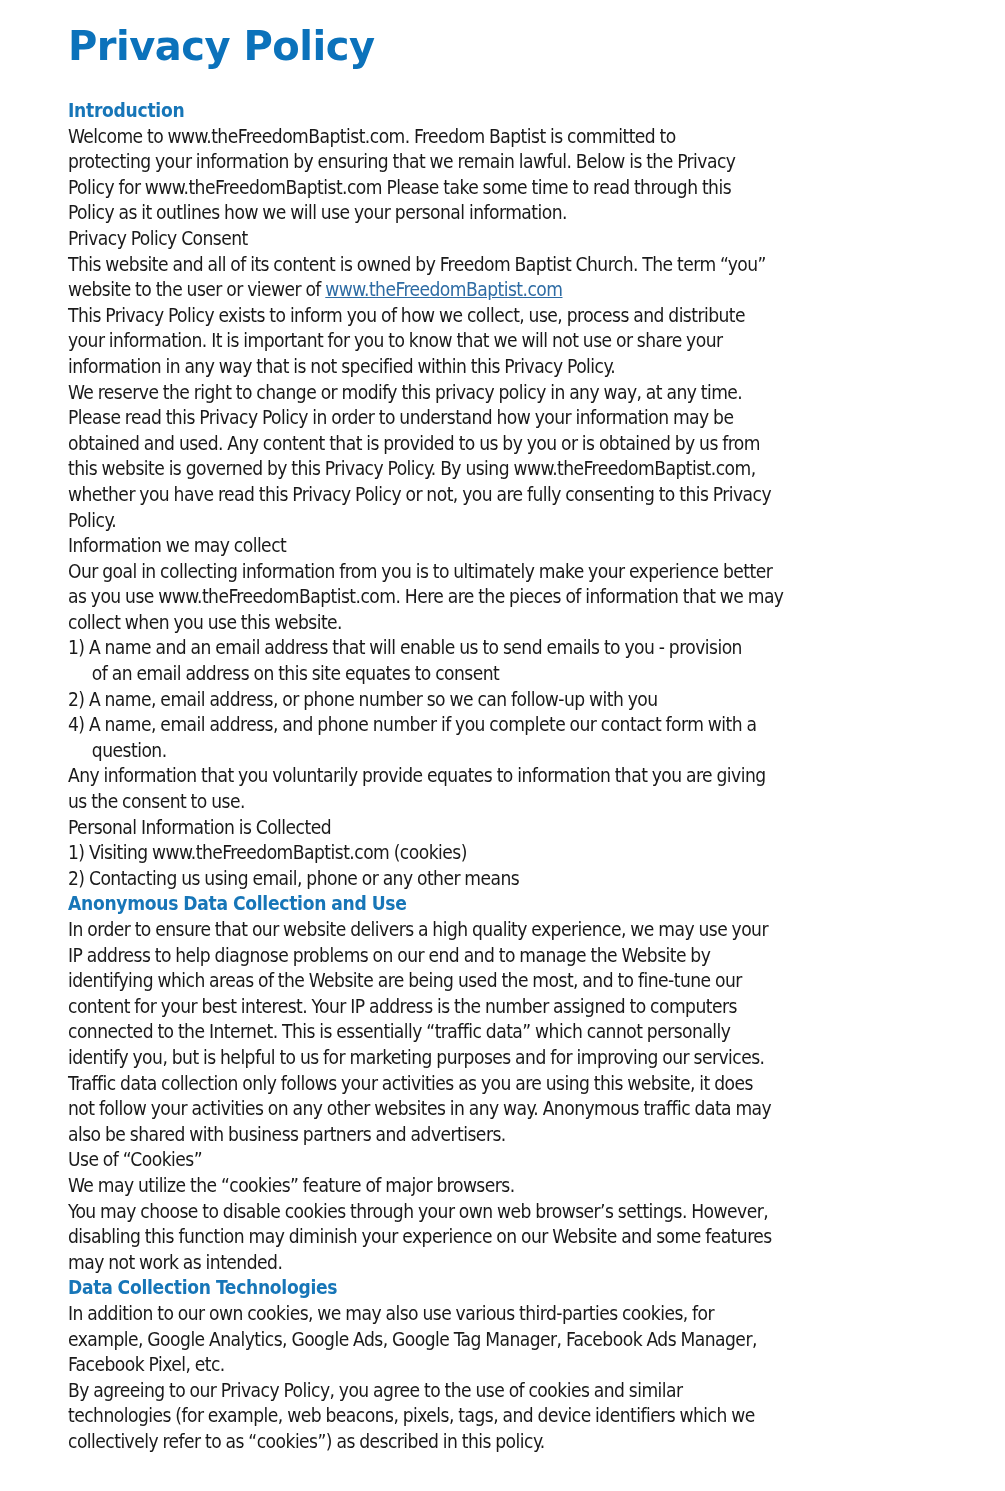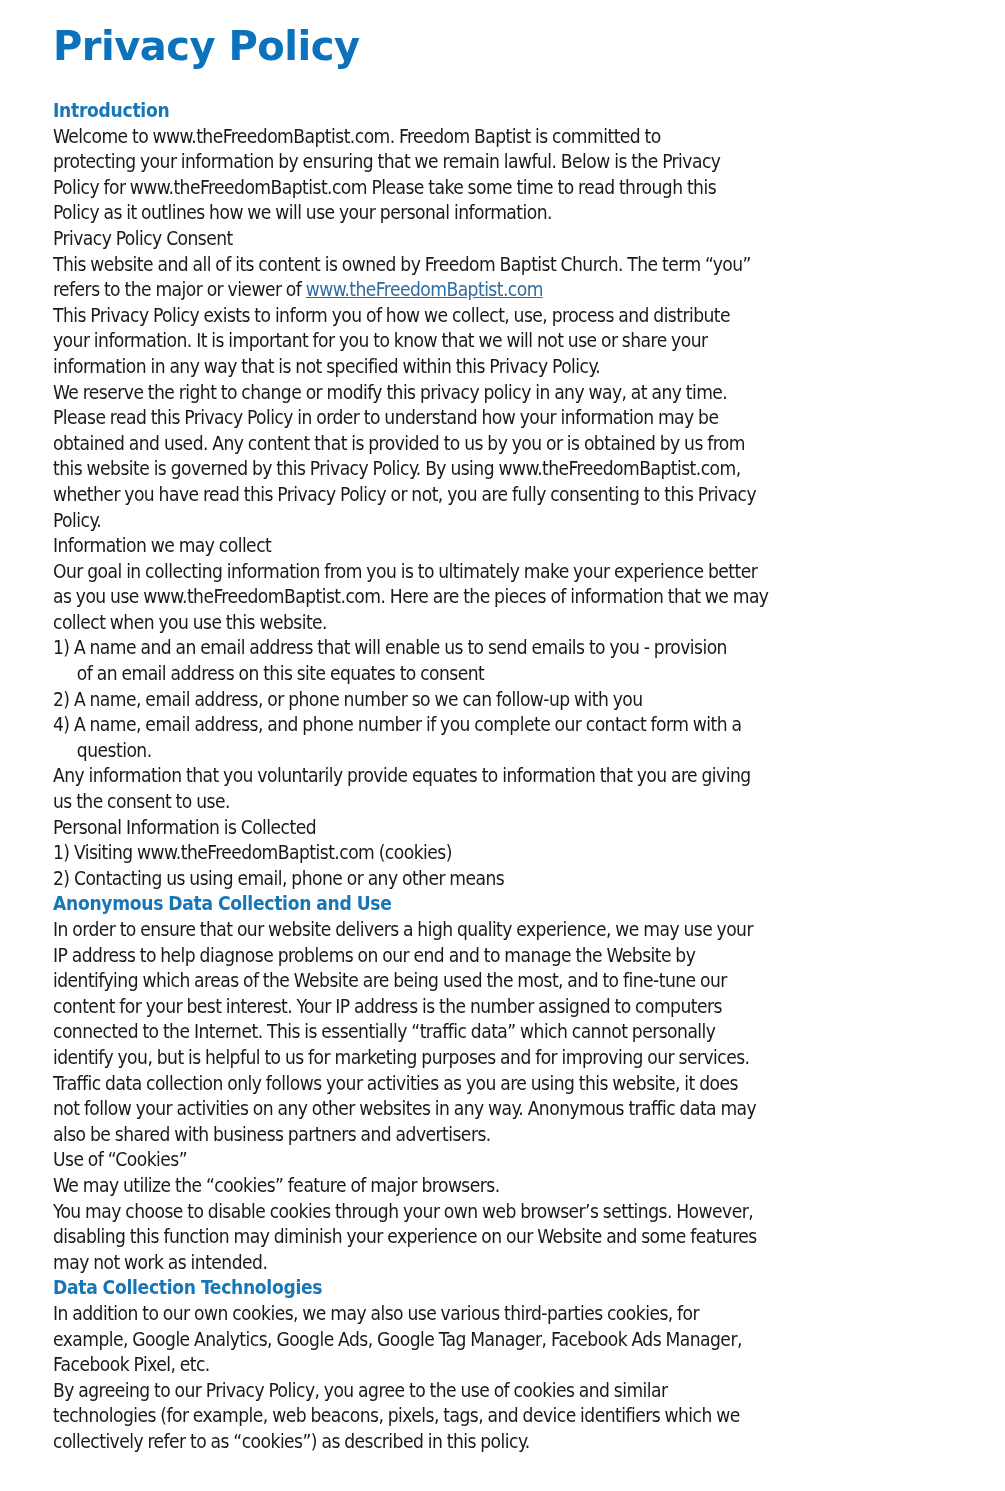--- a/index.html
+++ b/index.html
@@ -8,21 +8,21 @@
       background: #ffffff;
     }
     body {
       width: 1005px;
       height: 1491px;
       overflow: hidden;
       position: relative;
     }
     .page {
       position: absolute;
-      left: 53px;
+      left: 68px;
       top: 18px;
       width: 920px;
       font-family: "DejaVu Sans", sans-serif;
       color: #1a1a1a;
     }
     .title {
       font-family: "DejaVu Sans", sans-serif;
       font-weight: bold;
       font-size: 40px;
       line-height: 56px;
@@ -58,21 +58,21 @@
   <h1 class="title">Privacy Policy</h1>
 
   <div class="line heading" style="transform: scaleX(0.9946);">Introduction</div>
   <div class="line" style="transform: scaleX(0.9946);">Welcome to www.theFreedomBaptist.com. Freedom Baptist is committed to</div>
   <div class="line" style="transform: scaleX(0.9946);">protecting your information by ensuring that we remain lawful. Below is the Privacy</div>
   <div class="line" style="transform: scaleX(0.9946);">Policy for www.theFreedomBaptist.com Please take some time to read through this</div>
   <div class="line" style="transform: scaleX(0.9946);">Policy as it outlines how we will use your personal information.</div>
 
   <div class="line" style="transform: scaleX(0.9946);">Privacy Policy Consent</div>
   <div class="line" style="transform: scaleX(0.9946);">This website and all of its content is owned by Freedom Baptist Church. The term “you”</div>
-  <div class="line" style="transform: scaleX(0.9946);"><span>refers to the major or viewer of </span><a class="link">www.theFreedomBaptist.com</a></div>
+  <div class="line" style="transform: scaleX(0.9946);"><span>website to the user or viewer of </span><a class="link">www.theFreedomBaptist.com</a></div>
   <div class="line" style="transform: scaleX(0.9946);">This Privacy Policy exists to inform you of how we collect, use, process and distribute</div>
   <div class="line" style="transform: scaleX(0.9946);">your information. It is important for you to know that we will not use or share your</div>
   <div class="line" style="transform: scaleX(0.9946);">information in any way that is not specified within this Privacy Policy.</div>
   <div class="line" style="transform: scaleX(0.9946);">We reserve the right to change or modify this privacy policy in any way, at any time.</div>
   <div class="line" style="transform: scaleX(0.9946);">Please read this Privacy Policy in order to understand how your information may be</div>
   <div class="line" style="transform: scaleX(0.9946);">obtained and used. Any content that is provided to us by you or is obtained by us from</div>
   <div class="line" style="transform: scaleX(0.9946);">this website is governed by this Privacy Policy. By using www.theFreedomBaptist.com,</div>
   <div class="line" style="transform: scaleX(0.9946);">whether you have read this Privacy Policy or not, you are fully consenting to this Privacy</div>
   <div class="line" style="transform: scaleX(0.9946);">Policy.</div>
 

